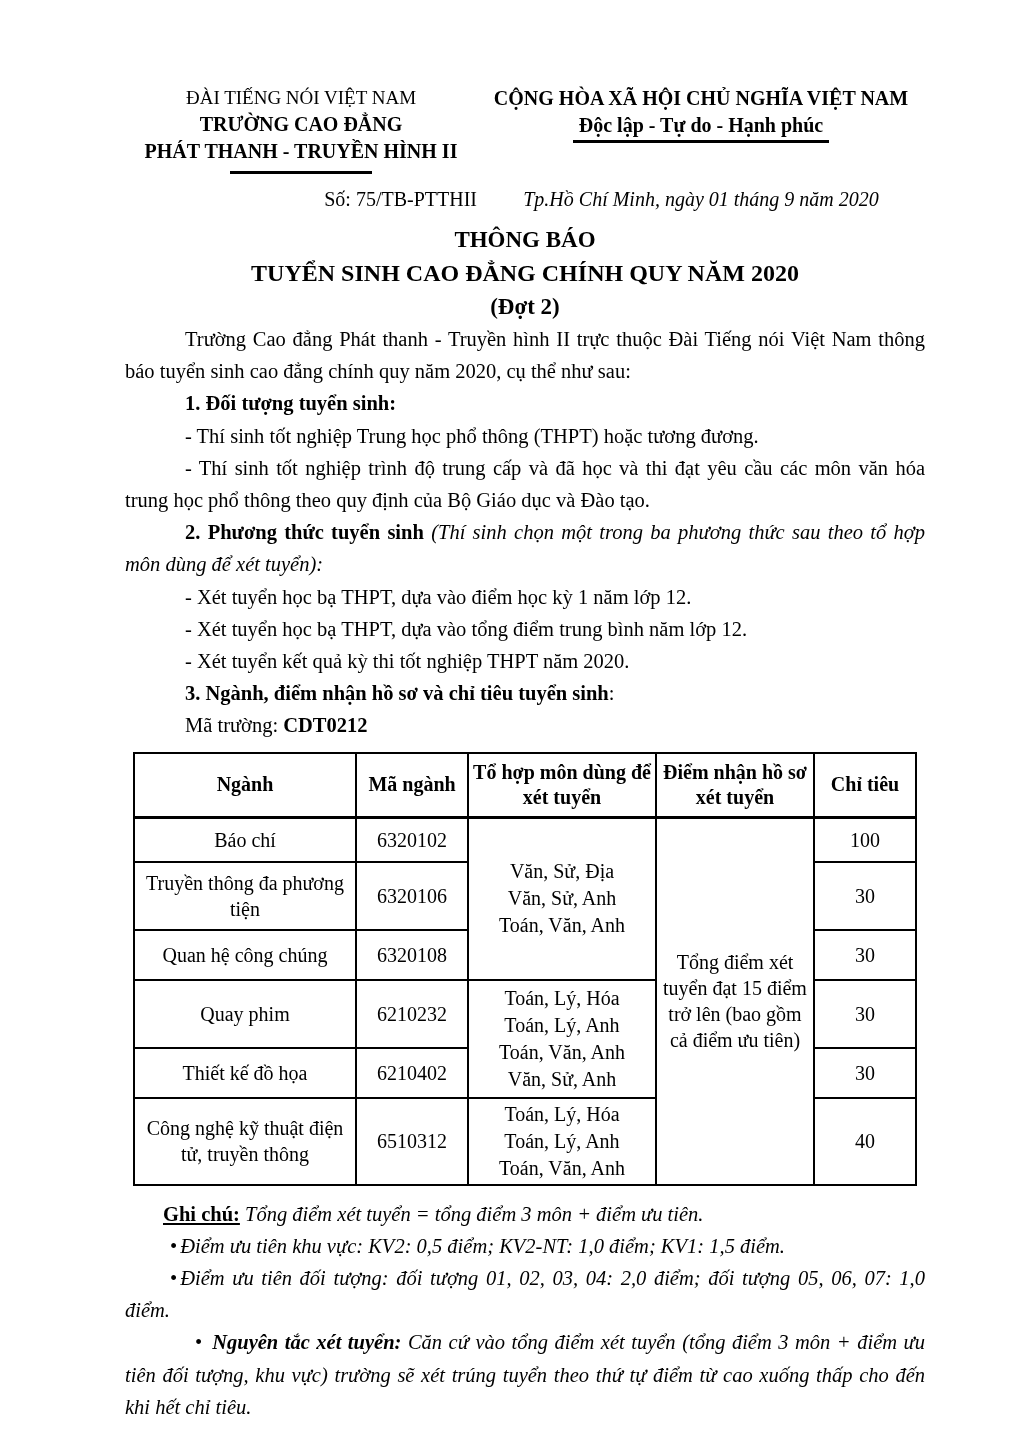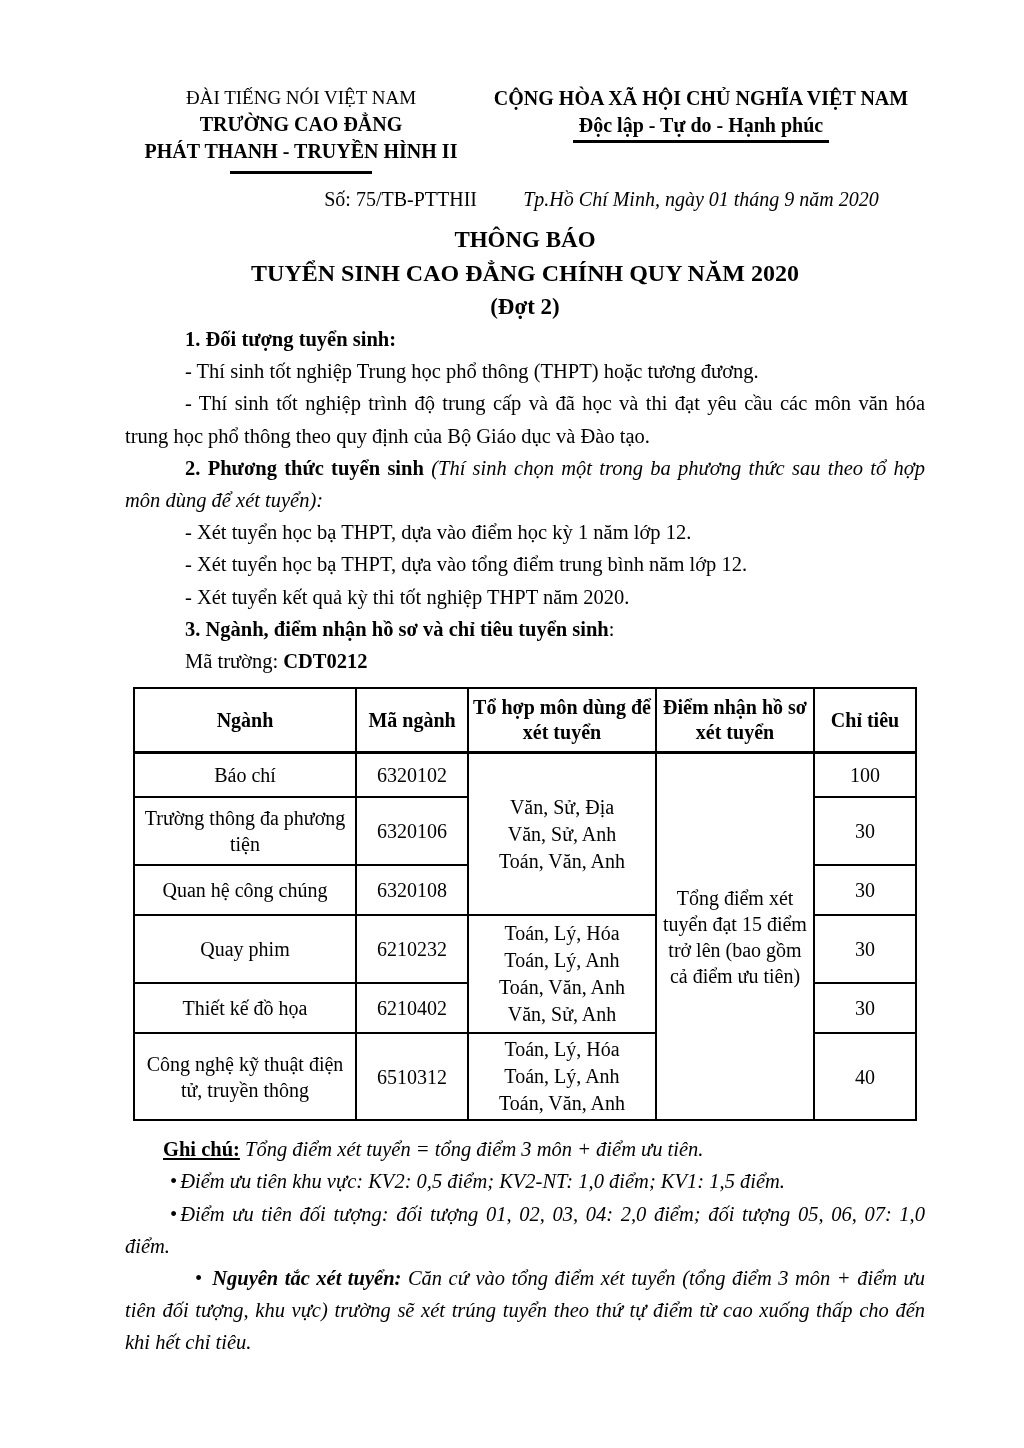--- a/index.html
+++ b/index.html
@@ -97,20 +97,21 @@
     <div class="doc-number">Số: 75/TB-PTTHII</div>
     <div class="place-date">Tp.Hồ Chí Minh, ngày 01 tháng 9 năm 2020</div>
   </div>
 
   <div class="title-block">
     <div class="title-1">THÔNG BÁO</div>
     <div class="title-2">TUYỂN SINH CAO ĐẲNG CHÍNH QUY NĂM 2020</div>
     <div class="title-3">(Đợt 2)</div>
   </div>
 
+  <p class="p">Trường Cao đẳng Phát thanh - Truyền hình II trực thuộc Đài Tiếng nói Việt Nam thông báo tuyển sinh cao đẳng chính quy năm 2020, cụ thể như sau:</p>
 
   <p class="p bold-head">1. Đối tượng tuyển sinh:</p>
   <p class="p">- Thí sinh tốt nghiệp Trung học phổ thông (THPT) hoặc tương đương.</p>
   <p class="p">- Thí sinh tốt nghiệp trình độ trung cấp và đã học và thi đạt yêu cầu các môn văn hóa trung học phổ thông theo quy định của Bộ Giáo dục và Đào tạo.</p>
 
   <p class="p"><span class="bold-head">2. Phương thức tuyển sinh </span><span class="it">(Thí sinh chọn một trong ba phương thức sau theo tổ hợp môn dùng để xét tuyển):</span></p>
   <p class="p">- Xét tuyển học bạ THPT, dựa vào điểm học kỳ 1 năm lớp 12.</p>
   <p class="p">- Xét tuyển học bạ THPT, dựa vào tổng điểm trung bình năm lớp 12.</p>
   <p class="p">- Xét tuyển kết quả kỳ thi tốt nghiệp THPT năm 2020.</p>
 
@@ -140,21 +141,21 @@
         <td>6320102</td>
         <td class="tohop" rowspan="3">
           <div>Văn, Sử, Địa</div>
           <div>Văn, Sử, Anh</div>
           <div>Toán, Văn, Anh</div>
         </td>
         <td class="diem" rowspan="6">Tổng điểm xét tuyển đạt 15 điểm trở lên (bao gồm cả điểm ưu tiên)</td>
         <td>100</td>
       </tr>
       <tr class="r2">
-        <td class="nganh">Trường thông đa phương tiện</td>
+        <td class="nganh">Truyền thông đa phương tiện</td>
         <td>6320106</td>
         <td>30</td>
       </tr>
       <tr class="r3">
         <td class="nganh">Quan hệ công chúng</td>
         <td>6320108</td>
         <td>30</td>
       </tr>
       <tr class="r4">
         <td class="nganh">Quay phim</td>

